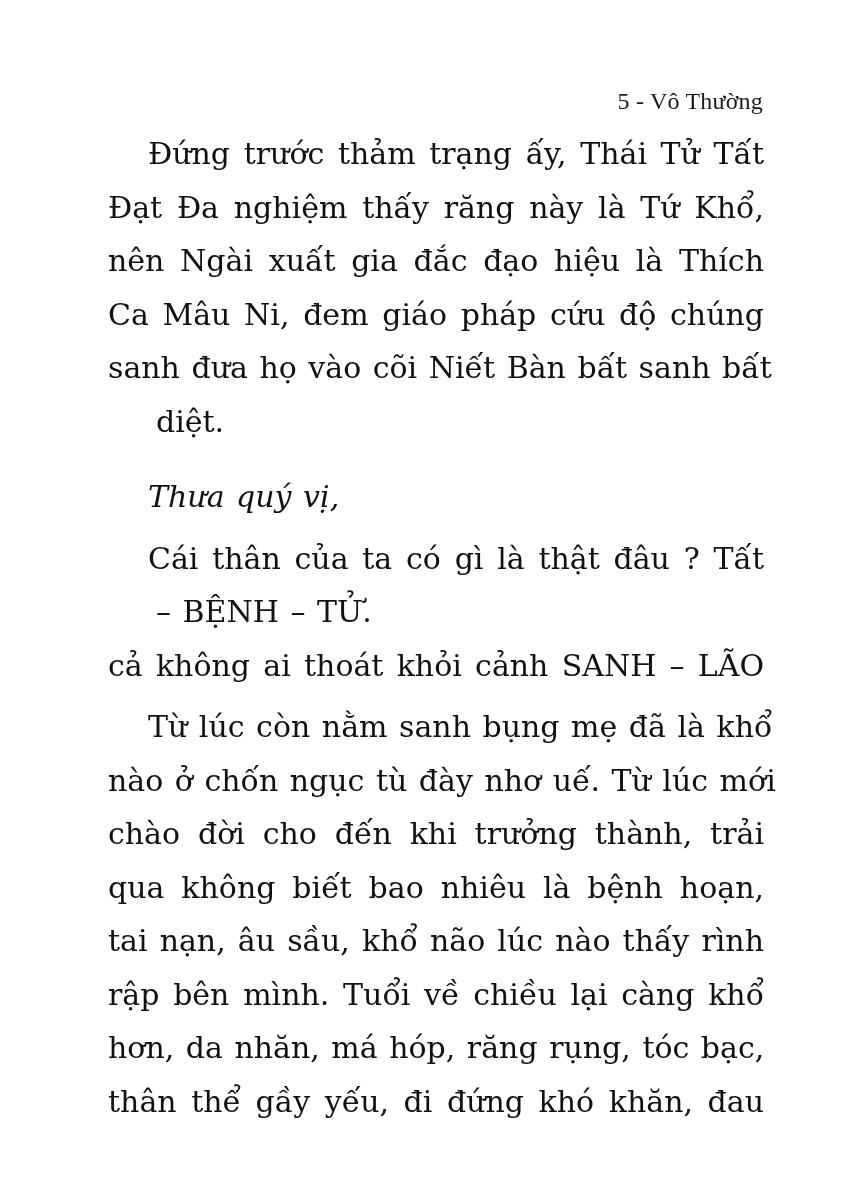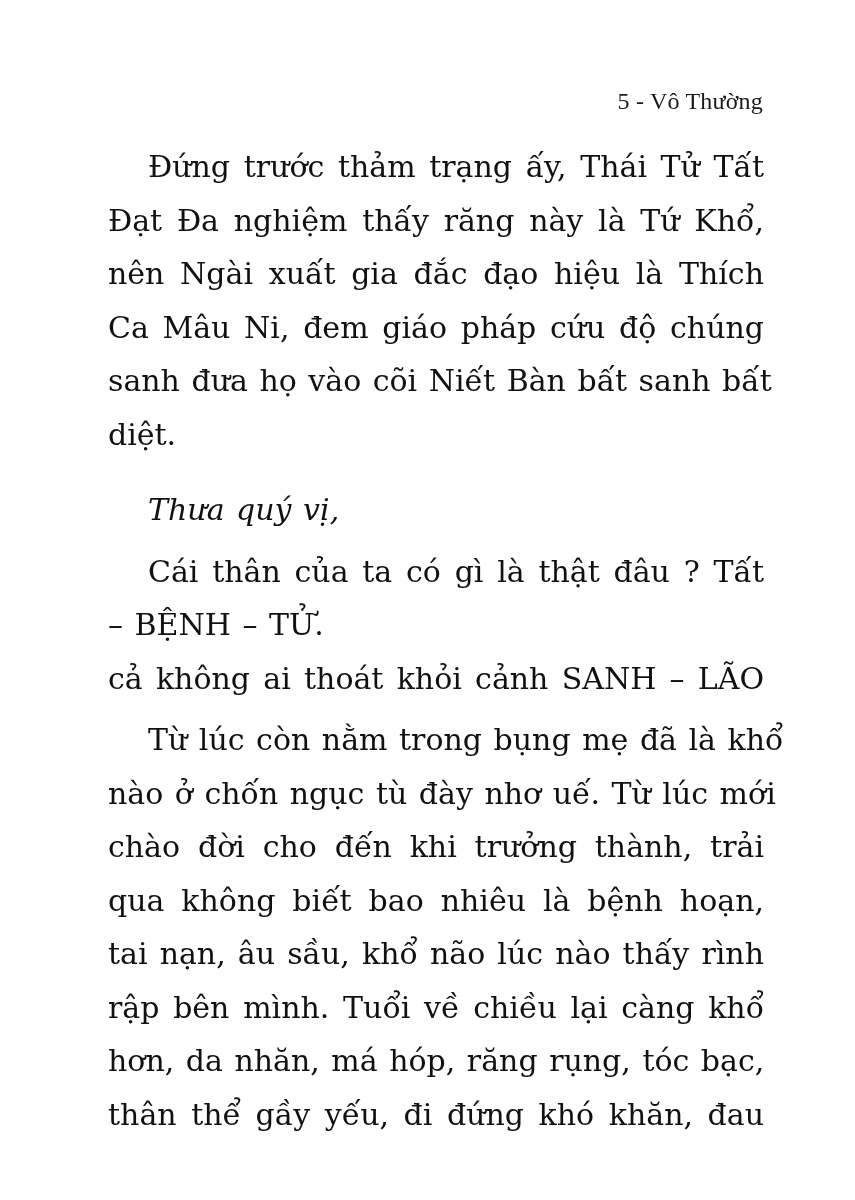--- a/index.html
+++ b/index.html
@@ -20,35 +20,35 @@
       top: 88px;
       right: 92px;
       font-family: "Liberation Serif", serif;
       font-size: 24px;
       color: #1a1a1a;
       letter-spacing: 0.2px;
     }
     .page-body {
       position: absolute;
       left: 108px;
-      top: 140px;
+      top: 127px;
       width: 656px;
     }
     .line {
       display: block;
       height: 53.5px;
       line-height: 53.5px;
       font-size: 30px;
       text-align: justify;
       text-align-last: justify;
       white-space: nowrap;
       word-spacing: 2px;
     }
     .line.indent { padding-left: 40px; }
-    .line.last { text-align-last: left; }
+    .line.last { text-align-last: left; margin-left: 48px; }
     .line.italic { font-style: italic; text-align-last: left; }
     .para-gap { height: 22px; }
     .para-gap-sm { height: 8px; }
   </style>
 </head>
 <body>
 
 <div class="running-header">5 - Vô Thường</div>
 
 <div class="page-body">
@@ -72,21 +72,21 @@
 
   <div>
     <span class="line indent">Cái thân của ta có gì là thật đâu ? Tất</span>
     <span class="line last">– BỆNH – TỬ.</span>
     <span class="line">cả không ai thoát khỏi cảnh SANH – LÃO</span>
   </div>
 
   <div class="para-gap-sm"></div>
 
   <div>
-    <span class="line indent">Từ lúc còn nằm trong bụng mẹ đã là khổ</span>
+    <span class="line indent">Từ lúc còn nằm sanh bụng mẹ đã là khổ</span>
     <span class="line">nào ở chốn ngục tù đày nhơ uế. Từ lúc mới</span>
     <span class="line">chào đời cho đến khi trưởng thành, trải</span>
     <span class="line">qua không biết bao nhiêu là bệnh hoạn,</span>
     <span class="line">tai nạn, âu sầu, khổ não lúc nào thấy rình</span>
     <span class="line">rập bên mình. Tuổi về chiều lại càng khổ</span>
     <span class="line">hơn, da nhăn, má hóp, răng rụng, tóc bạc,</span>
     <span class="line">thân thể gầy yếu, đi đứng khó khăn, đau</span>
   </div>
 
 </div>

